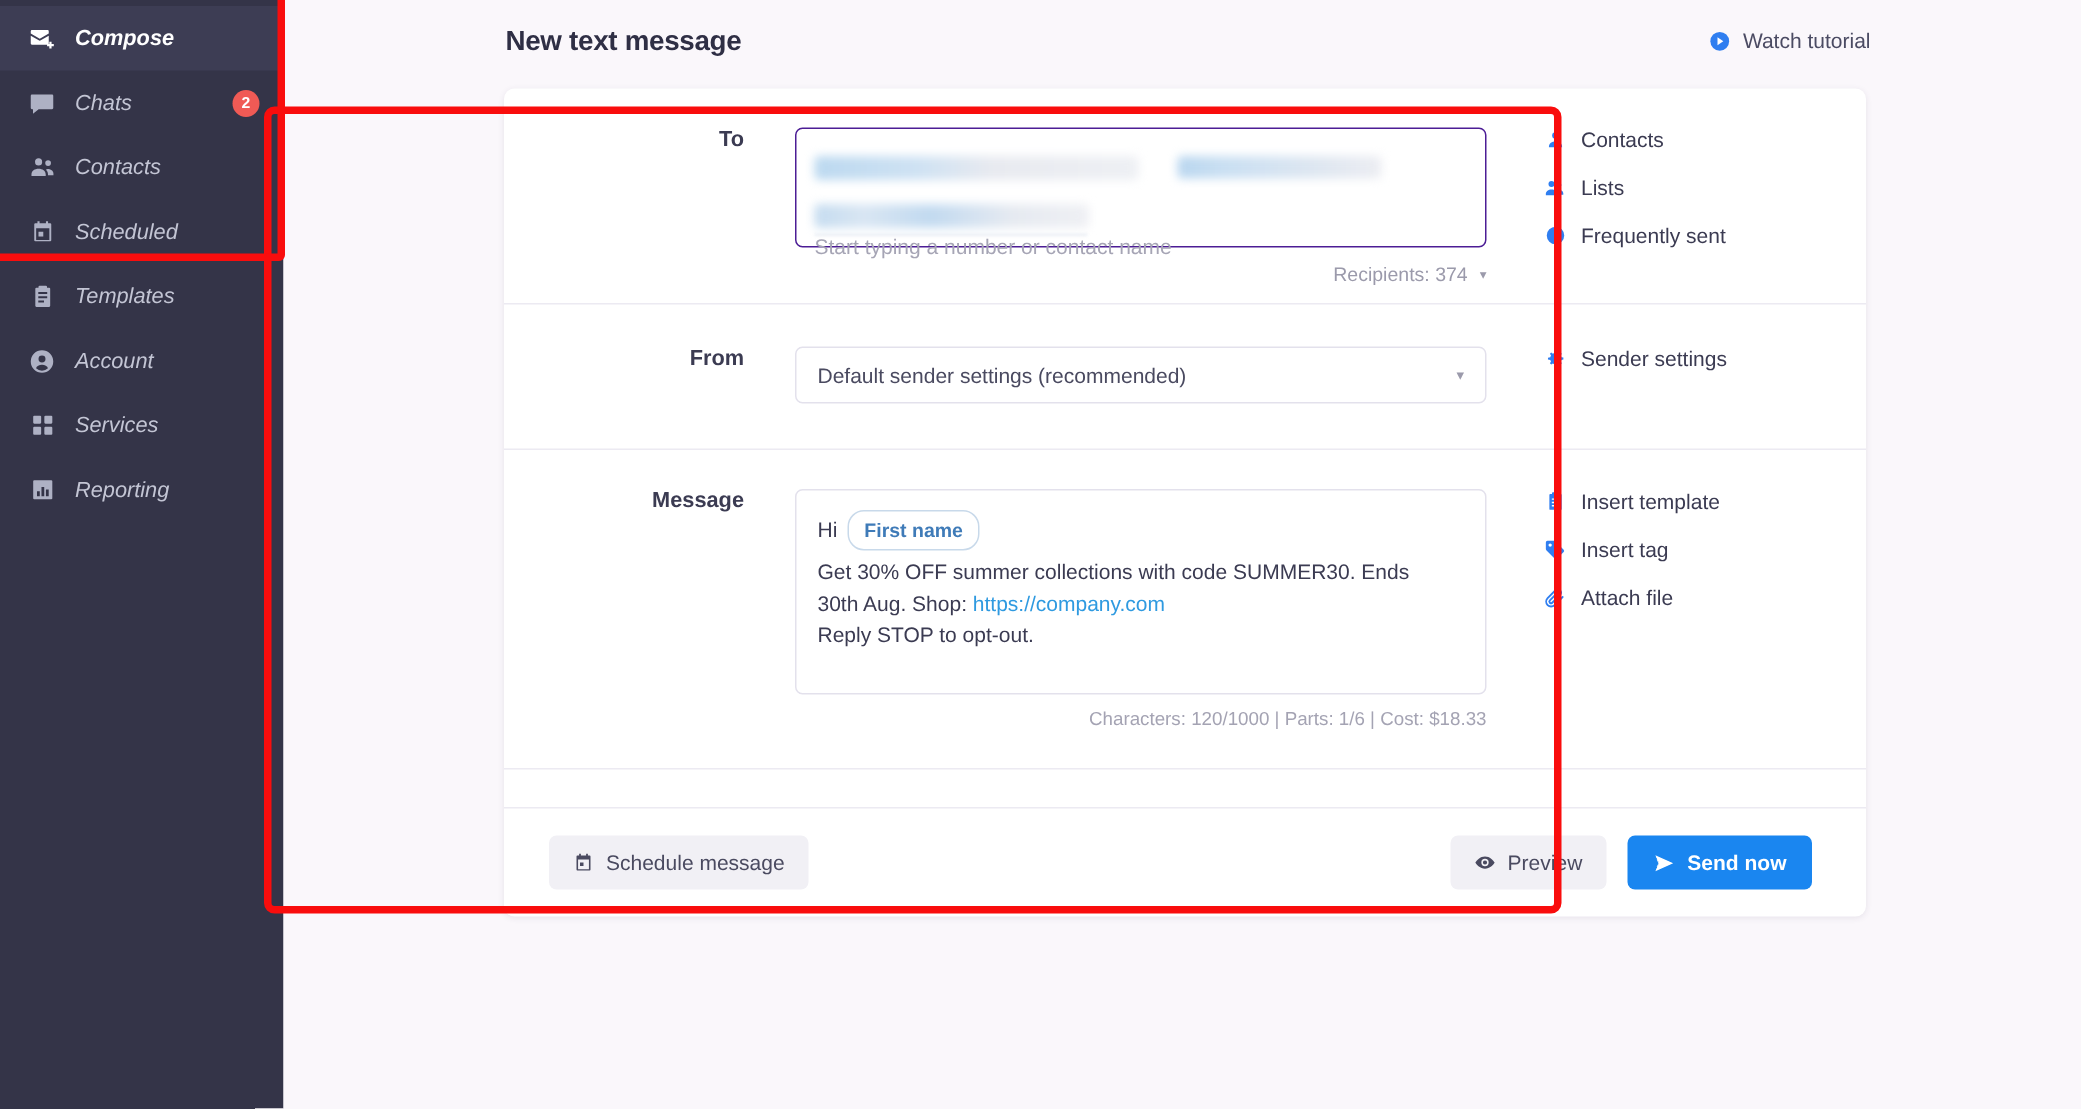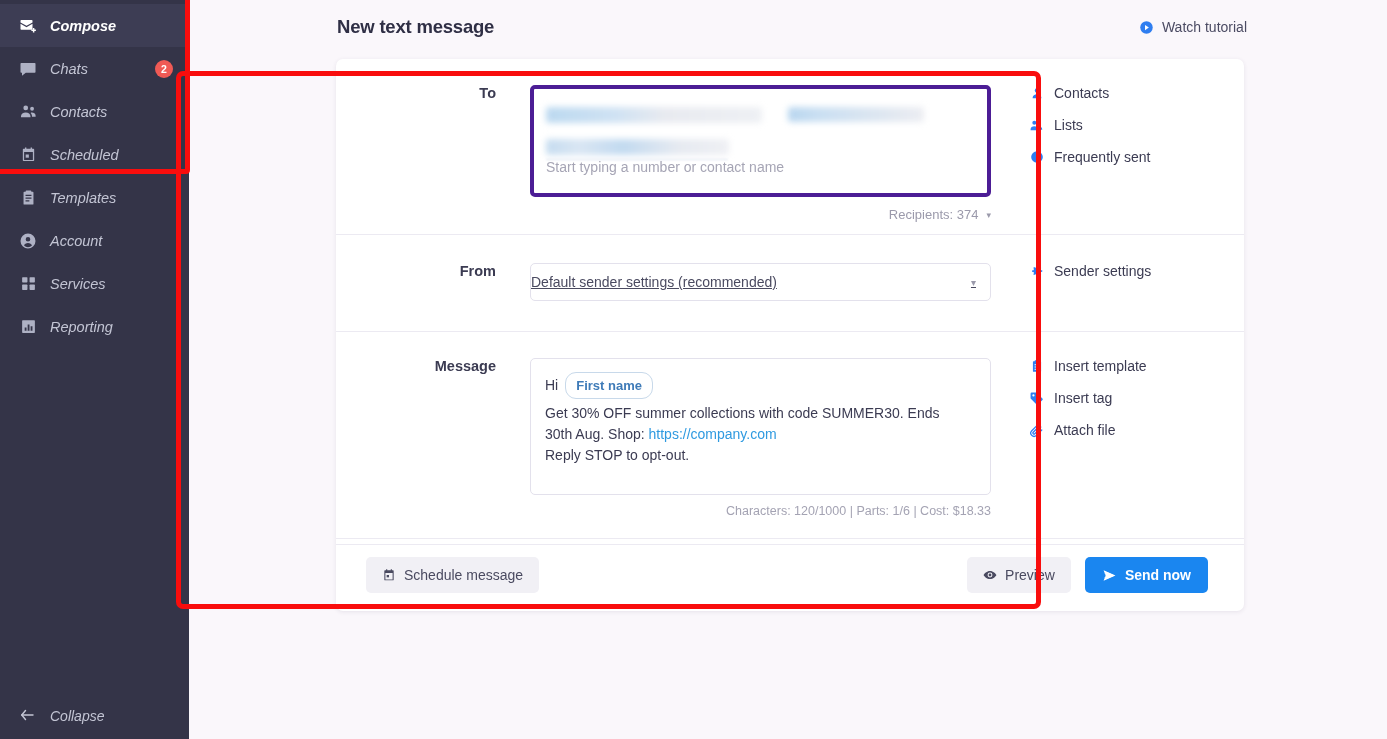--- a/index.html
+++ b/index.html
@@ -123,22 +123,22 @@
   .side-link {
     display: flex; align-items: center; gap: 10px;
     font-size: 14px; color: #3b3b52;
     margin-bottom: 16px; cursor: pointer;
   }
   .side-link .sl-icon { color: #2f7ef0; display: flex; width:15px; justify-content:center;}
 
   
   .row-to { padding-top: 26px; padding-bottom: 12px; }
   .to-box {
-    width: 461px; height: 112px;
-    border: 4px solid #4c1d95;
+    width: 461px; height: 80px;
+    border: 1px solid #4c1d95;
     border-radius: 5px;
     padding: 10px 12px 0 12px;
     position: relative;
     background: #fff;
   }
   .chips { position: relative; height: 62px; }
   .chip {
     position: absolute;
     border-radius: 3px;
     filter: blur(3.2px);
@@ -166,23 +166,23 @@
     cursor: pointer;
   }
   .caret-sm { font-size: 9px; color: #9b9aab; }
 
   
   .row-from { padding-top: 28px; padding-bottom: 30px; }
   .from-select {
     width: 461px; height: 38px;
     border: 1px solid #e3e1ec; border-radius: 5px;
     display: flex; align-items: center; justify-content: space-between;
-    padding: 0 14px 0 0;
+    padding: 0 14px 0 14px;
     font-size: 14px; color: #4a4a60;
-    background: #fff; cursor: pointer; text-decoration: underline;
+    background: #fff; cursor: pointer;
   }
   .from-select .caret { color: #9b9aab; font-size: 10px; }
 
   
   .row-msg { padding-top: 26px; padding-bottom: 26px; }
   .msg-box {
     width: 461px; min-height: 137px;
     border: 1px solid #e3e1ec; border-radius: 5px;
     padding: 13px 14px;
     background: #fff;
@@ -325,29 +325,20 @@
               <path d="M4 3h16a1 1 0 011 1v16a1 1 0 01-1 1H4a1 1 0 01-1-1V4a1 1 0 011-1zm2.6 10.5V18h2.6v-4.5H6.6zm4.2-4.2V18h2.6V9.3h-2.6zm4.2 2.4V18h2.6v-6.3h-2.6z"></path>
             </svg>
         </span>
         <span class="nav-label">Reporting</span>
       </div>
 
     </div>
 
     <div class="nav-spacer"></div>
 
-    <div class="collapse-row">
-      <span class="ni-icon">
-        <svg width="18" height="18" viewBox="0 0 24 24" fill="none" stroke="currentColor" stroke-width="1.9" stroke-linecap="round" stroke-linejoin="round">
-            <path d="M10 6l-5 6 5 6"></path>
-            <path d="M5 12h15"></path>
-          </svg>
-      </span>
-      <span class="nav-label">Collapse</span>
-    </div>
   </div>
 
   <div class="main">
 
     <div class="page-head">
       <div class="page-title">New text message</div>
       <div class="watch-tutorial">
         <span class="play-ic">
           <svg width="15" height="15" viewBox="0 0 24 24" fill="currentColor">
               <circle cx="12" cy="12" r="10"></circle>

